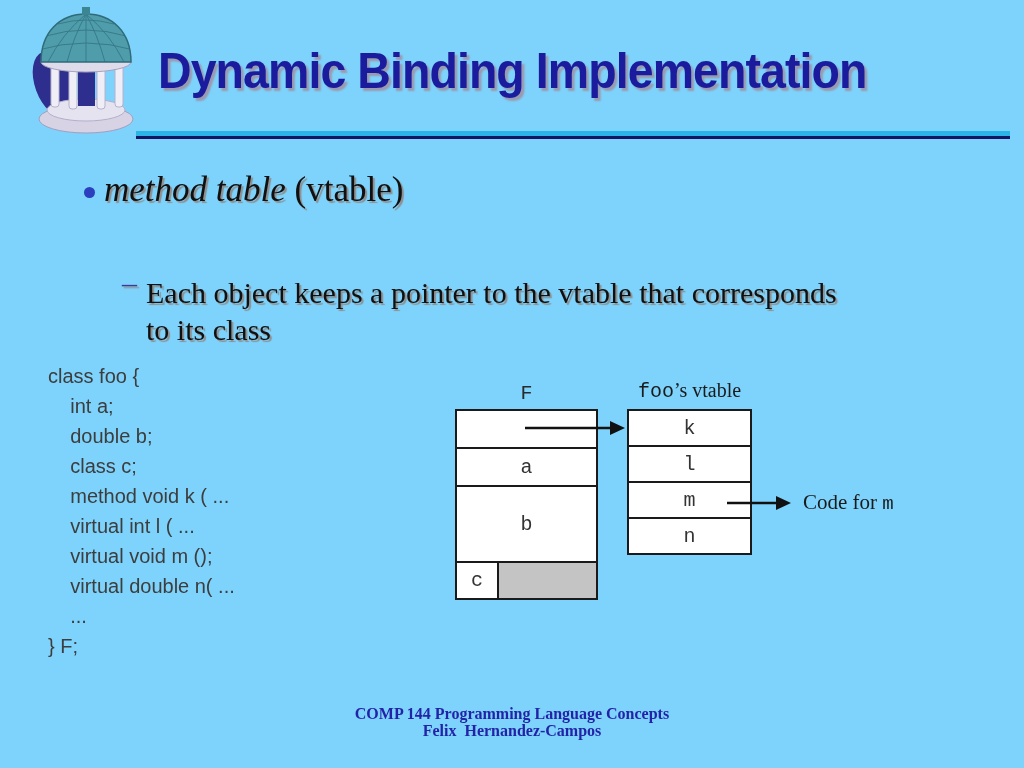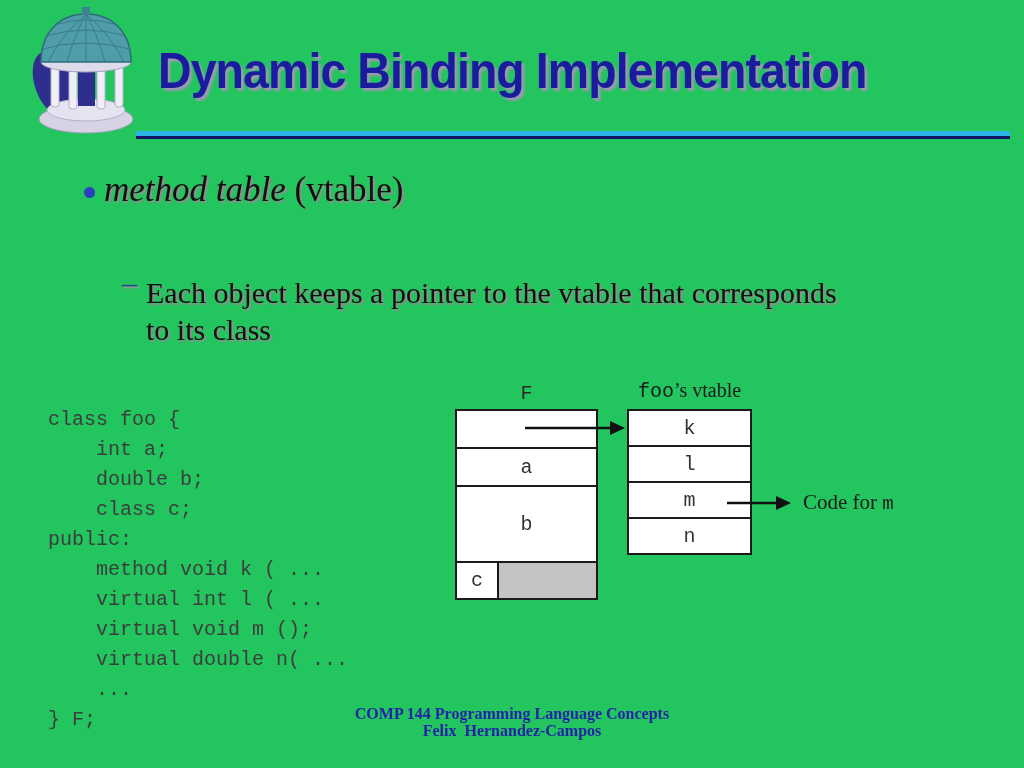--- a/index.html
+++ b/index.html
@@ -1,16 +1,16 @@
 <!DOCTYPE html>
 <html><head>
 <meta charset="utf-8">
 <style>
   html,body{margin:0;padding:0;background:#ffffff;}
-  .slide{position:relative;width:1024px;height:768px;background:#22c55e;overflow:hidden;
+  .slide{position:relative;width:1024px;height:768px;background:#7dd3fc;overflow:hidden;
          font-family:"Liberation Serif",serif;}
 
   
   .logo{position:absolute;left:24px;top:4px;width:116px;height:134px;}
   .title{position:absolute;left:158px;top:42px;margin:0;
          font-family:"Liberation Sans",sans-serif;font-weight:bold;font-size:50px;
          color:#1b1b9e;letter-spacing:-1px;white-space:nowrap;
          transform:scaleX(0.93);transform-origin:left top;
          text-shadow:3px 3px 2px #9a9ab0;}
   .title-rule{position:absolute;left:136px;top:131px;width:874px;height:5px;
@@ -24,22 +24,22 @@
            text-shadow:2px 2px 1px #8f8f8f;}
   .b1-text .it{font-style:italic;}
   .sub-dash{position:absolute;left:122px;top:264px;font-size:30px;line-height:37px;
             color:#3c3c96;text-shadow:2px 2px 1px #9a9a9a;}
   .sub-text{position:absolute;left:146px;top:264px;width:830px;
             font-size:30px;line-height:37px;color:#101010;
             text-shadow:2px 2px 1px #8f8f8f;margin-top:10px;}
 
   
   .code{position:absolute;left:48px;top:361px;
-        font-family:Liberation Mono, monospace;
-        font-size:20px;line-height:30px;color:#3d3d3d;margin-top:44px;}
+        font-family:Liberation Sans, sans-serif;
+        font-size:20px;line-height:30px;color:#3d3d3d;}
   .code-line{white-space:pre;}
 
   
   .mono{font-family:"Liberation Mono","DejaVu Sans Mono",monospace;}
   .f-label{position:absolute;left:455px;top:382px;width:143px;text-align:center;
            font-size:20px;color:#2a2a2a;}
   .f-table{position:absolute;left:455px;top:409px;width:143px;
            border:2px solid #1a1a1a;box-sizing:border-box;background:#fff;}
   .f-row{font-size:20px;color:#333;display:flex;align-items:center;justify-content:center;}
   .f-row.r1{height:36px;}
@@ -119,21 +119,20 @@
   <div class="sub-text">
     <div>Each object keeps a pointer to the vtable that corresponds</div>
     <div>to its class</div>
   </div>
 
   <div class="code">
     <div class="code-line">class foo {</div>
     <div class="code-line">    int a;</div>
     <div class="code-line">    double b;</div>
     <div class="code-line">    class c;</div>
-    <div class="code-line">public:</div>
     <div class="code-line">    method void k ( ...</div>
     <div class="code-line">    virtual int l ( ...</div>
     <div class="code-line">    virtual void m ();</div>
     <div class="code-line">    virtual double n( ...</div>
     <div class="code-line">    ...</div>
     <div class="code-line">} F;</div>
   </div>
 
   <div class="f-label mono">F</div>
   <div class="f-table">

